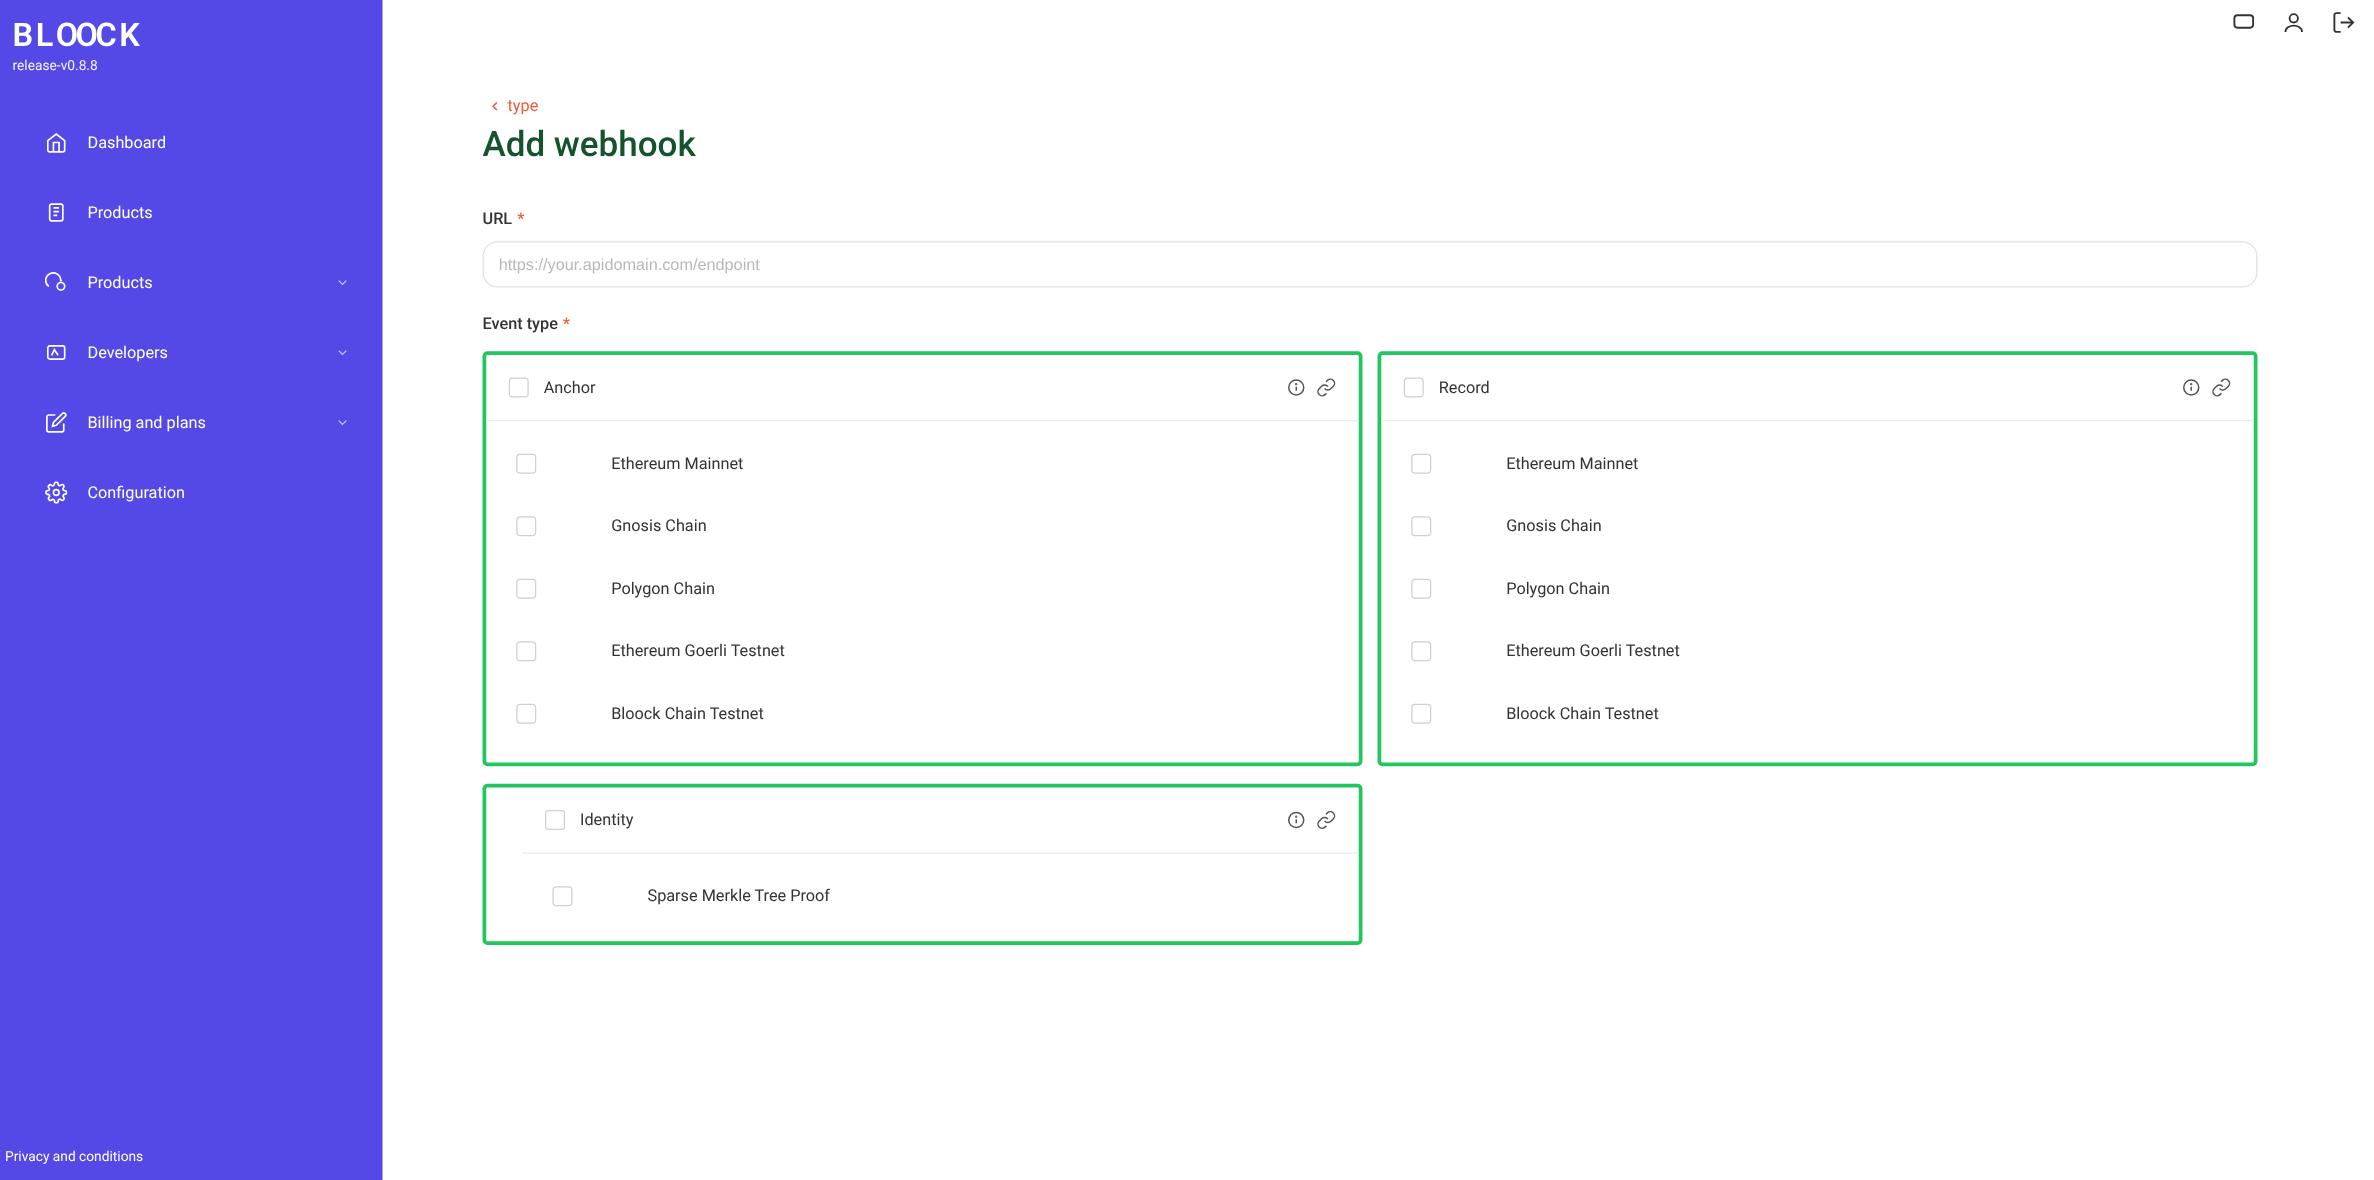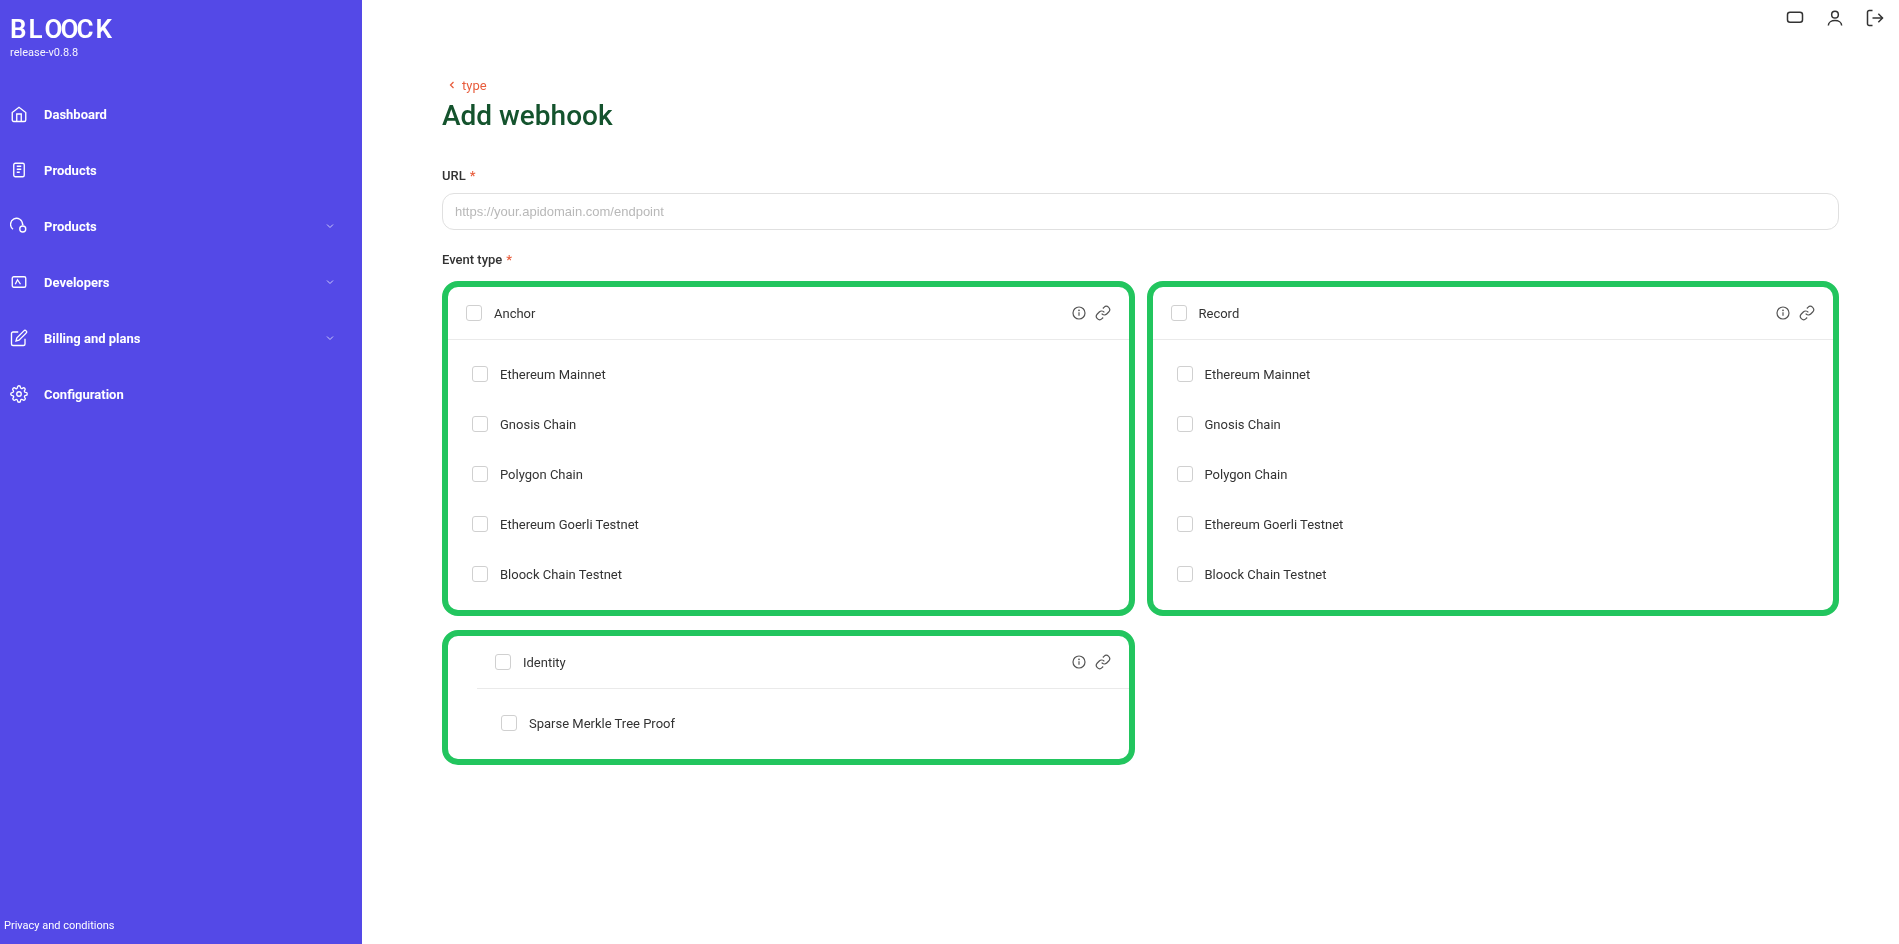--- a/index.html
+++ b/index.html
@@ -1,51 +1,51 @@
 <!DOCTYPE html>
 <html><head>
 <meta charset="utf-8">
 <style>
 * { box-sizing: border-box; margin: 0; padding: 0; }
 body { font-family: -apple-system, BlinkMacSystemFont, 'Segoe UI', Roboto, sans-serif; background: #fff; color: #1a1a1a; }
 .app { display: flex; min-height: 100vh; }
-.sidebar { width: 362px; background: #5449e7; color: #fff; display: flex; flex-direction: column; position: relative; }
+.sidebar { width: 306px; background: #5449e7; color: #fff; display: flex; flex-direction: column; position: relative; }
 .logo-area { padding: 14px 10px 0 10px; }
 .logo { font-size: 26px; font-weight: 600; letter-spacing: 2px; }
 .logo-oo { letter-spacing: -2px; }
 .release { font-size: 11px; font-weight: 400; margin-top: 2px; opacity: 0.95; }
 .nav { margin-top: 36px; }
-.nav-item { display: flex; align-items: center; padding: 10px 10px; cursor: pointer; font-size: 13px; font-weight: 700; }
+.nav-item { display: flex; align-items: center; padding: 10px 10px; cursor: pointer; font-size: 13px; font-weight: 400; margin-left: 26px; }
 .nav-item svg { width: 18px; height: 18px; margin-right: 16px; flex-shrink: 0; }
 .nav-item .label { flex: 1; }
 .nav-item .chev { width: 12px; height: 12px; opacity: 0.7; }
 .nav-item + .nav-item { margin-top: 18px; }
 .footer-link { position: absolute; bottom: 12px; left: 4px; font-size: 11px; color: #fff; cursor: pointer; }
 .main { flex: 1; display: flex; flex-direction: column; }
 .topbar { height: 36px; display: flex; justify-content: flex-end; align-items: center; padding: 0 14px; gap: 20px; }
 .topbar svg { width: 20px; height: 20px; color: #333; cursor: pointer; }
 .content { padding: 40px 60px 60px 80px; max-width: 1560px; }
 .back-link { display: inline-flex; align-items: center; color: #e85d3d; font-size: 13px; cursor: pointer; margin-left: 4px; }
 .back-link svg { width: 12px; height: 12px; margin-right: 4px; }
 .page-title { font-size: 28px; font-weight: 500; margin-top: 4px; color: #14532d; }
 .field-label { margin-top: 36px; font-size: 13px; font-weight: 500; color: #333; }
 .field-label .req { color: #e85d3d; margin-left: 4px; }
 .url-input { width: 100%; margin-top: 10px; padding: 10px 12px; border: 1px solid #e0e0e0; border-radius: 12px; font-size: 13px; color: #333; }
 .url-input::placeholder { color: #b8b8b8; }
 .event-label { margin-top: 22px; font-size: 13px; font-weight: 500; color: #333; }
 .event-label .req { color: #e85d3d; margin-left: 4px; }
 .cards-row { display: flex; gap: 12px; margin-top: 14px; }
-.card { flex: 1; border: 6px solid #22c55e; border-radius: 16px; min-height: 332px; }
+.card { flex: 1; border: 3px solid #22c55e; border-radius: 4px; min-height: 332px; }
 .card-header { display: flex; align-items: center; padding: 18px 18px; border-bottom: 1px solid #eaeaea; }
 .cbox { width: 16px; height: 16px; border: 1.5px solid #d0d0d0; border-radius: 3px; margin-right: 12px; cursor: pointer; flex-shrink: 0; }
 .card-title { font-size: 13px; font-weight: 400; color: #333; flex: 1; }
 .card-icons { display: flex; gap: 8px; }
 .card-icons svg { width: 16px; height: 16px; color: #555; cursor: pointer; }
 .card-body { padding: 16px 18px 18px 24px; }
-.opt { display: flex; align-items: center; padding: 10px 0; }
+.opt { display: flex; align-items: center; padding: 10px 0; gap: 48px; }
 .opt .cbox { margin-right: 12px; }
 .opt-label { font-size: 13px; color: #333; }
 .opt + .opt { margin-top: 14px; }
 .cards-row-2 { margin-top: 14px; }
 .cards-row-2 .card { max-width: calc(50% - 6px); min-height: auto; padding-left: 29px; }
 </style>
 </head>
 <body>
 
 <div class="app">

